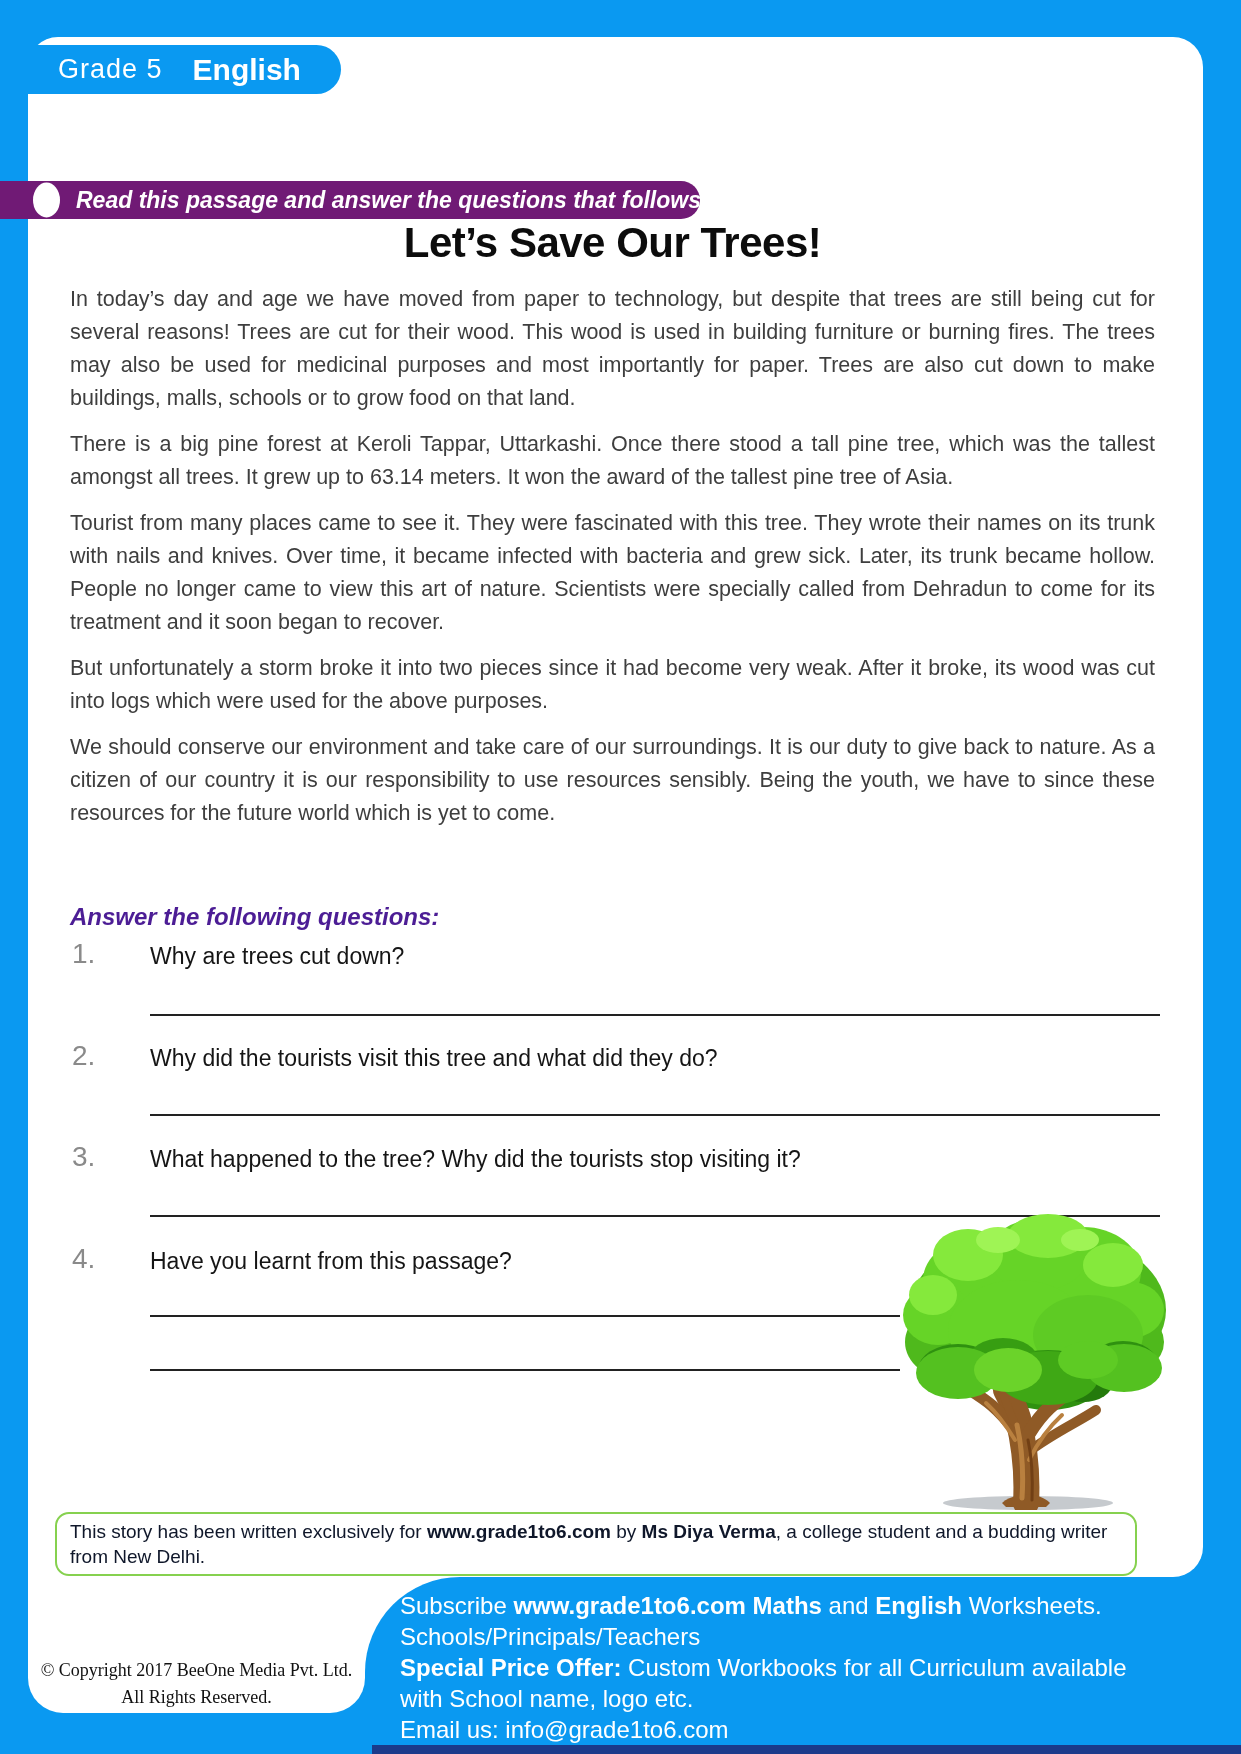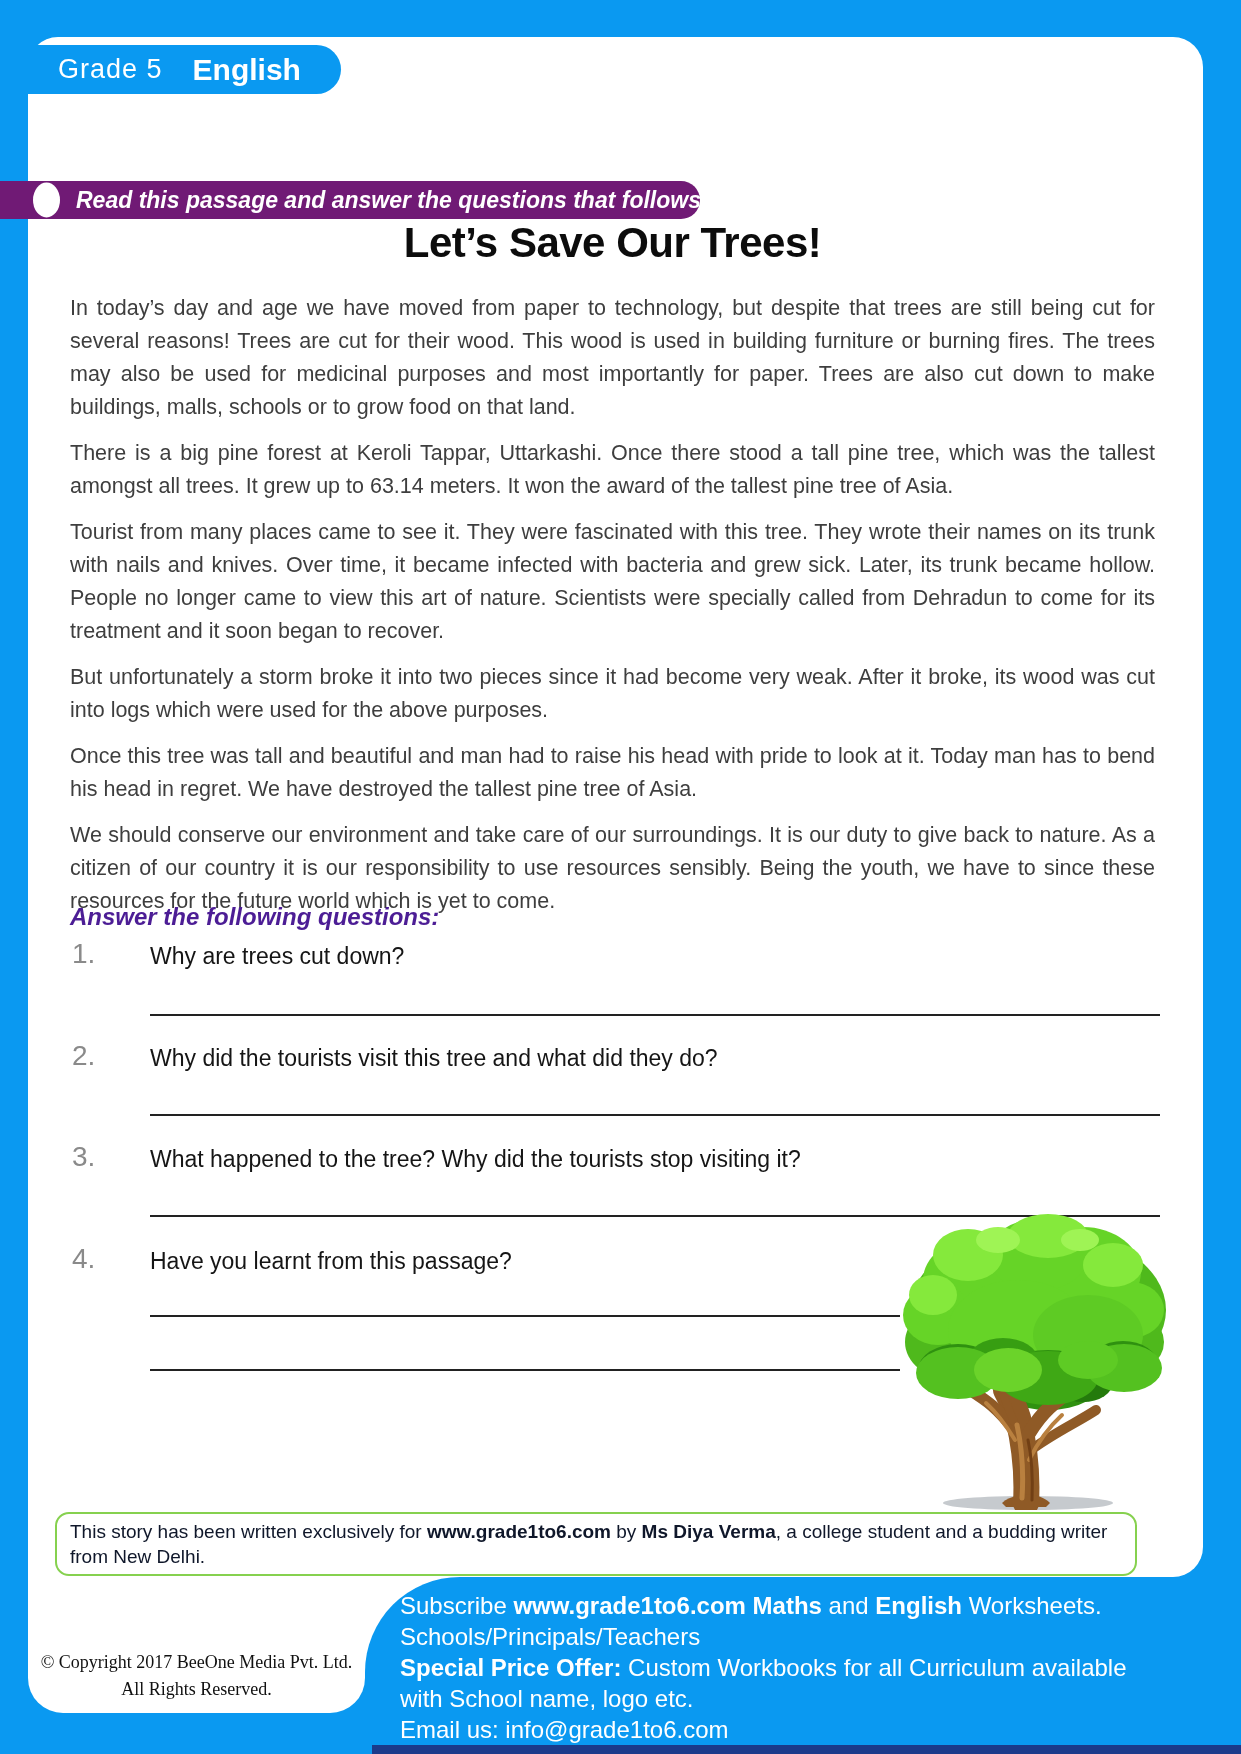--- a/index.html
+++ b/index.html
@@ -17,35 +17,35 @@
           border-radius:0 24px 24px 0; z-index:3;}
   .banner .bullet{position:absolute; left:33px; top:50%; transform:translateY(-50%);
           width:27px; height:35px; background:#ffffff; border-radius:50%;}
   .banner .btext{position:absolute; left:76px; top:50%; transform:translateY(-50%);
           color:#ffffff; font-size:23px; font-weight:bold; font-style:italic; white-space:nowrap;}
   
   .title{position:absolute; left:70px; top:219px; width:1085px; text-align:center;
          font-size:42px; font-weight:bold; color:#0c0c0c; letter-spacing:-0.5px;}
   .passage{position:absolute; left:70px; top:281px; width:1085px; font-size:21.5px; line-height:33px;
          color:#3e3e3e; text-align:justify;}
-  .passage p{margin:11px 0 13px 0;}
+  .passage p{margin:2px 0 13px 0;}
   
   .q-heading{position:absolute; left:70px; font-size:24px; font-weight:bold; font-style:italic; color:#4c1d95;}
   .q-num{position:absolute; left:72px; width:55px; font-size:28px; color:#8a8a8a;}
   .q-text{position:absolute; left:150px; width:1010px; font-size:23px; font-weight:normal; color:#151515;}
   .a-line{position:absolute; left:150px; border-top:2.5px solid #222222; height:0;}
   
   .attr-box{position:absolute; left:55px; top:1512px; width:1082px; border:2px solid #86d14f;
             border-radius:14px; padding:5px 13px; box-sizing:border-box;
             font-size:19px; line-height:25px; color:#0f172a;}
   
   .footer{position:absolute; left:0; top:1577px; width:1241px; height:177px; background:#0a99f1;}
   .copy-box{position:absolute; left:28px; top:1577px; width:337px; height:136px; background:#ffffff;
             border-radius:0 0 35px 35px; display:flex; flex-direction:column; justify-content:flex-end;
-            align-items:center; padding-bottom:10px; box-sizing:border-box;}
+            align-items:center; padding-bottom:2px; box-sizing:border-box;}
   .copy-box .ctext{font-family:"Liberation Serif", serif; font-size:18px; line-height:27px;
             color:#111111; text-align:center;}
   .corner-patch{position:absolute; left:365px; top:1577px; width:95px; height:95px; background:#ffffff;}
   .corner-patch .inner{width:100%; height:100%; background:#0a99f1; border-top-left-radius:95px;}
   .footer-text{position:absolute; left:400px; top:1590px; width:810px; 
             color:#ffffff; font-size:24px; line-height:31px;}
   .footer-text b{font-weight:bold;}
   .navy-strip{position:absolute; left:372px; top:1745px; width:869px; height:9px; background:#1b3a8a;}
   .tree{position:absolute; left:898px; top:1210px; width:270px; height:300px;}
 </style>
@@ -66,21 +66,20 @@
     <span class="btext">Read this passage and answer the questions that follows.</span>
   </div>
 
   <div class="title">Let’s Save Our Trees!</div>
 
   <div class="passage">
     <p>In today’s day and age we have moved from paper to technology, but despite that trees are still being cut for several reasons! Trees are cut for their wood. This wood is used in building furniture or burning fires. The trees may also be used for medicinal purposes and most importantly for paper. Trees are also cut down to make buildings, malls, schools or to grow food on that land.</p>
     <p>There is a big pine forest at Keroli Tappar, Uttarkashi. Once there stood a tall pine tree, which was the tallest amongst all trees. It grew up to 63.14 meters. It won the award of the tallest pine tree of Asia.</p>
     <p>Tourist from many places came to see it. They were fascinated with this tree. They wrote their names on its trunk with nails and knives. Over time, it became infected with bacteria and grew sick. Later, its trunk became hollow. People no longer came to view this art of nature. Scientists were specially called from Dehradun to come for its treatment and it soon began to recover.</p>
     <p>But unfortunately a storm broke it into two pieces since it had become very weak. After it broke, its wood was cut into logs which were used for the above purposes.</p>
-    <p>Once this tree was tall and beautiful and man had to raise his head with pride to look at it. Today man has to bend his head in regret. We have destroyed the tallest pine tree of Asia.</p>
     <p>We should conserve our environment and take care of our surroundings. It is our duty to give back to nature. As a citizen of our country it is our responsibility to use resources sensibly. Being the youth, we have to since these resources for the future world which is yet to come.</p>
   </div>
 
   <div class="q-heading" style="top:903px">Answer the following questions:</div>
 
   <div class="q-num" style="top:938px">1.</div>
   <div class="q-text" style="top:943px">Why are trees cut down?</div>
   <div class="a-line" style="top:1014px; width:1010px"></div>
 
   <div class="q-num" style="top:1040px">2.</div>

